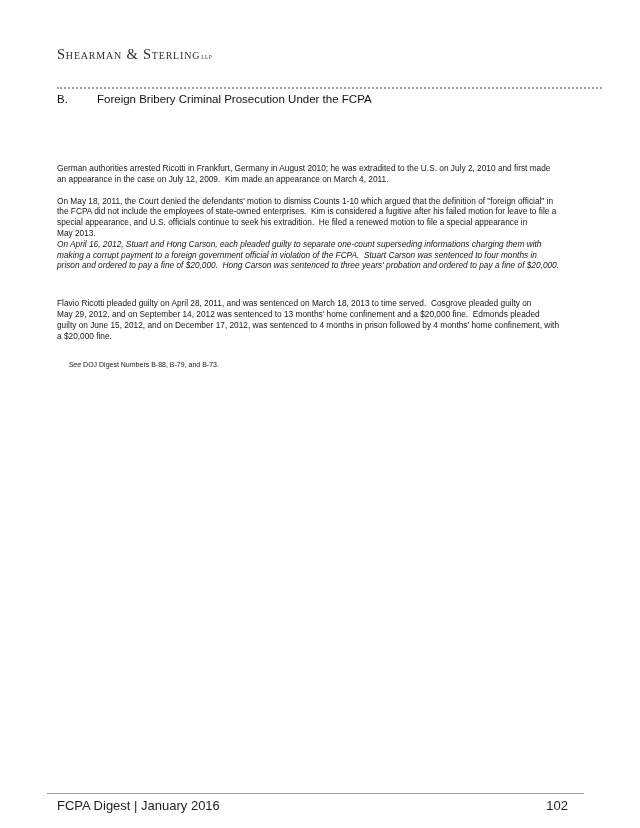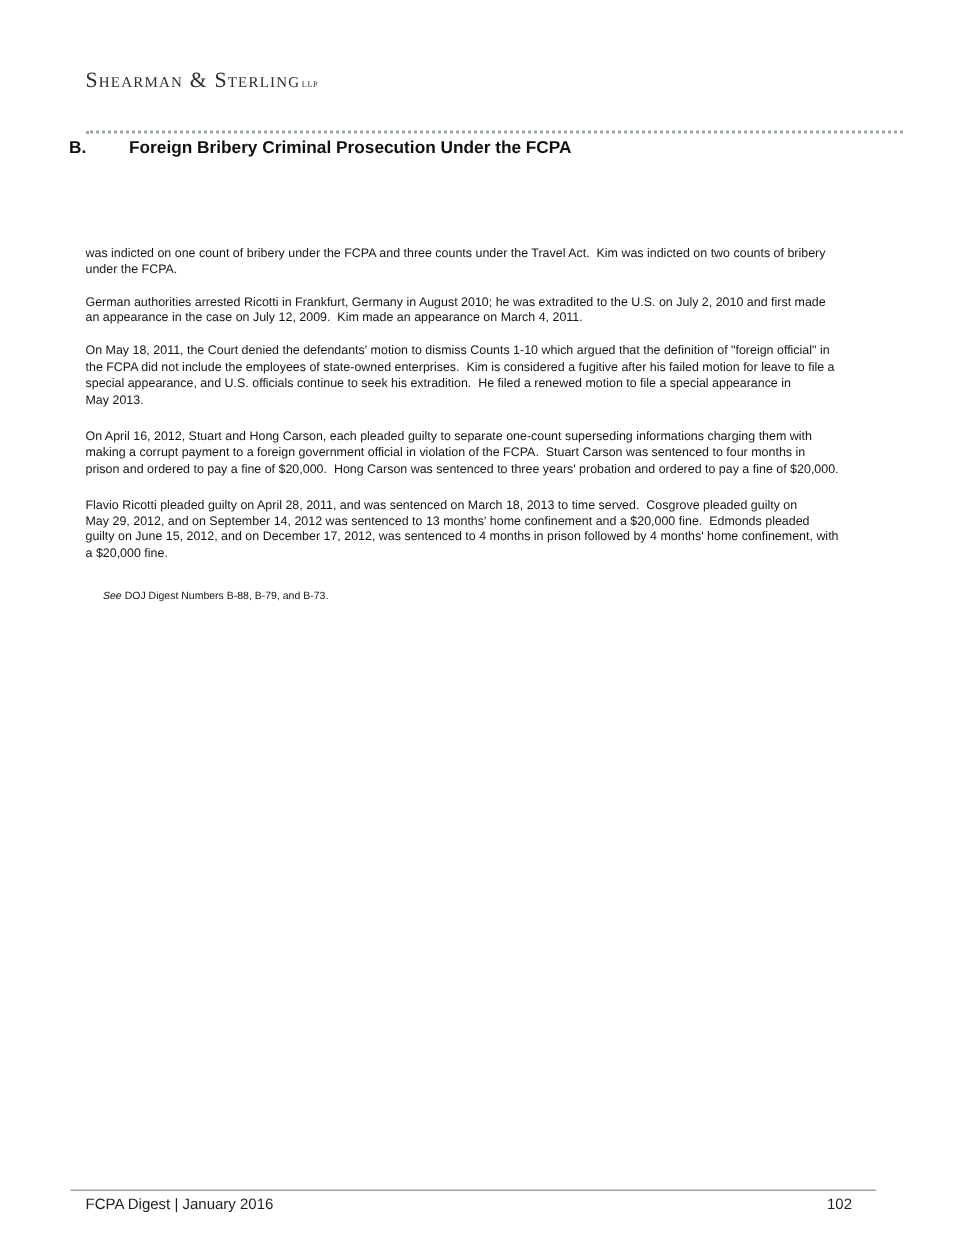--- a/index.html
+++ b/index.html
@@ -43,23 +43,23 @@
     left: 57px;
     width: 545px;
     height: 0;
     border-top: 2px dotted #9aa4ab;
   }
 
   
   .heading {
     position: absolute;
     top: 93px;
-    left: 46px;
+    left: 57px;
     font-size: 11.5px;
-    font-weight: bold;
+    font-weight: normal;
     color: #111111;
     white-space: nowrap;
   }
   .heading .num {
     display: inline-block;
     width: 40px;
   }
 
   
   .body-text {
@@ -68,22 +68,22 @@
     left: 57px;
     width: 540px;
     font-size: 8.3px;
     line-height: 10.8px;
     color: #151515;
   }
   .para {
     white-space: pre;
     margin: 0 0 11px 0;
   }
-  .para.p3 { margin-bottom: 14px; }
-  .para.p4 { margin-bottom: 13px; }
+  .para.p3 { margin-bottom: 0; }
+  .para.p4 { margin-bottom: 27px; font-style: italic; }
   .para.p5 { margin-bottom: 10px; }
 
   .note {
     font-size: 7px;
     line-height: 9px;
     white-space: pre;
     color: #151515;
   }
   .note .see { font-style: italic; }
 
@@ -96,21 +96,21 @@
   }
   .footer-rule {
     border-top: 1.5px solid #a0a0a0;
     width: 100%;
     height: 0;
   }
   .footer-row {
     display: flex;
     justify-content: space-between;
     align-items: baseline;
-    font-size: 10px;
+    font-size: 13px;
     color: #1f1f1f;
     padding-top: 4px;
   }
   .footer-left { padding-left: 10px; }
   .footer-right { padding-right: 16px; }
 </style>
 </head>
 <body>
 
 <div class="page">
@@ -119,22 +119,20 @@
     <span>Shearman &amp; Sterling</span><span class="llp">LLP</span>
   </div>
 
   <div class="header-rule"></div>
 
   <div class="heading">
     <span class="num">B.</span><span>Foreign Bribery Criminal Prosecution Under the FCPA</span>
   </div>
 
   <div class="body-text">
-    <div class="para p1">was indicted on one count of bribery under the FCPA and three counts under the Travel Act.  Kim was indicted on two counts of bribery
-under the FCPA.</div>
     <div class="para p2">German authorities arrested Ricotti in Frankfurt, Germany in August 2010; he was extradited to the U.S. on July 2, 2010 and first made
 an appearance in the case on July 12, 2009.  Kim made an appearance on March 4, 2011.</div>
     <div class="para p3">On May 18, 2011, the Court denied the defendants' motion to dismiss Counts 1-10 which argued that the definition of "foreign official" in
 the FCPA did not include the employees of state-owned enterprises.  Kim is considered a fugitive after his failed motion for leave to file a
 special appearance, and U.S. officials continue to seek his extradition.  He filed a renewed motion to file a special appearance in
 May 2013.</div>
     <div class="para p4">On April 16, 2012, Stuart and Hong Carson, each pleaded guilty to separate one-count superseding informations charging them with
 making a corrupt payment to a foreign government official in violation of the FCPA.  Stuart Carson was sentenced to four months in
 prison and ordered to pay a fine of $20,000.  Hong Carson was sentenced to three years' probation and ordered to pay a fine of $20,000.</div>
     <div class="para p5">Flavio Ricotti pleaded guilty on April 28, 2011, and was sentenced on March 18, 2013 to time served.  Cosgrove pleaded guilty on

